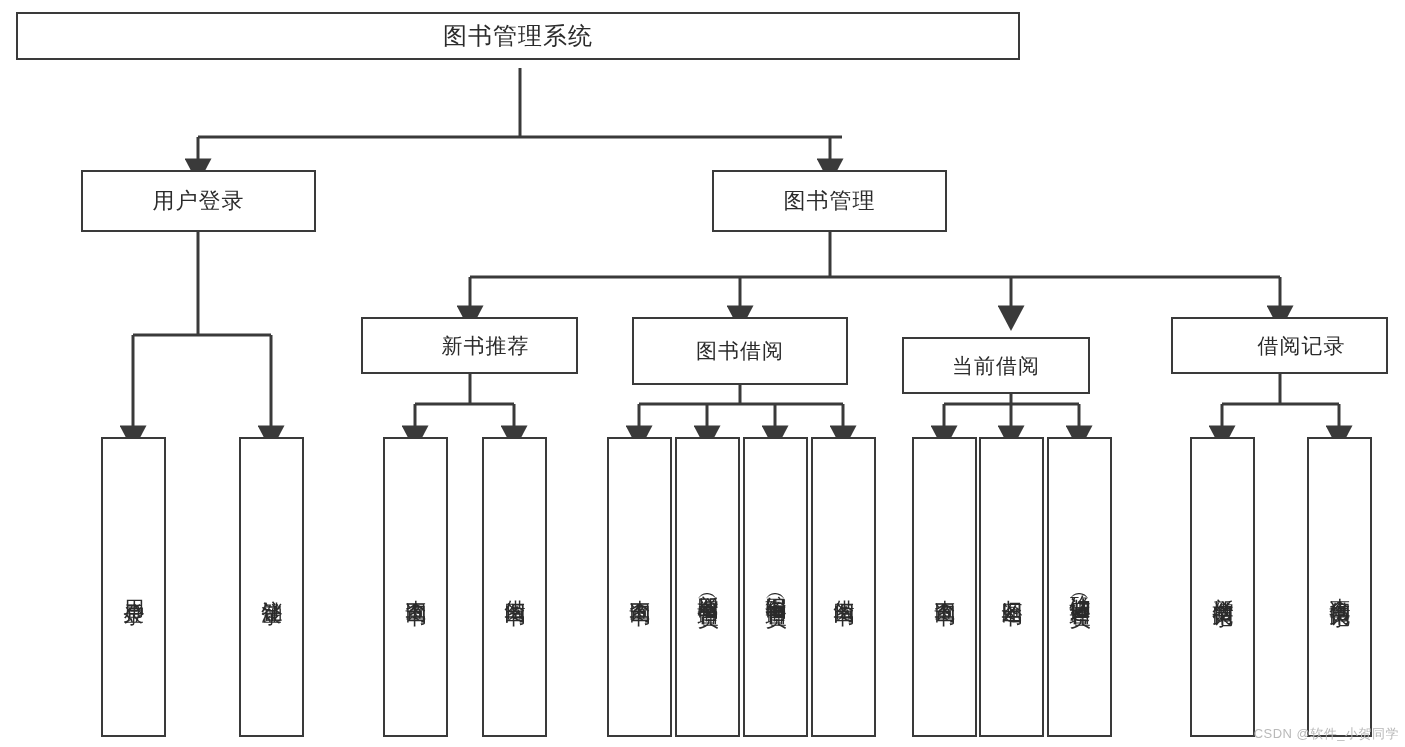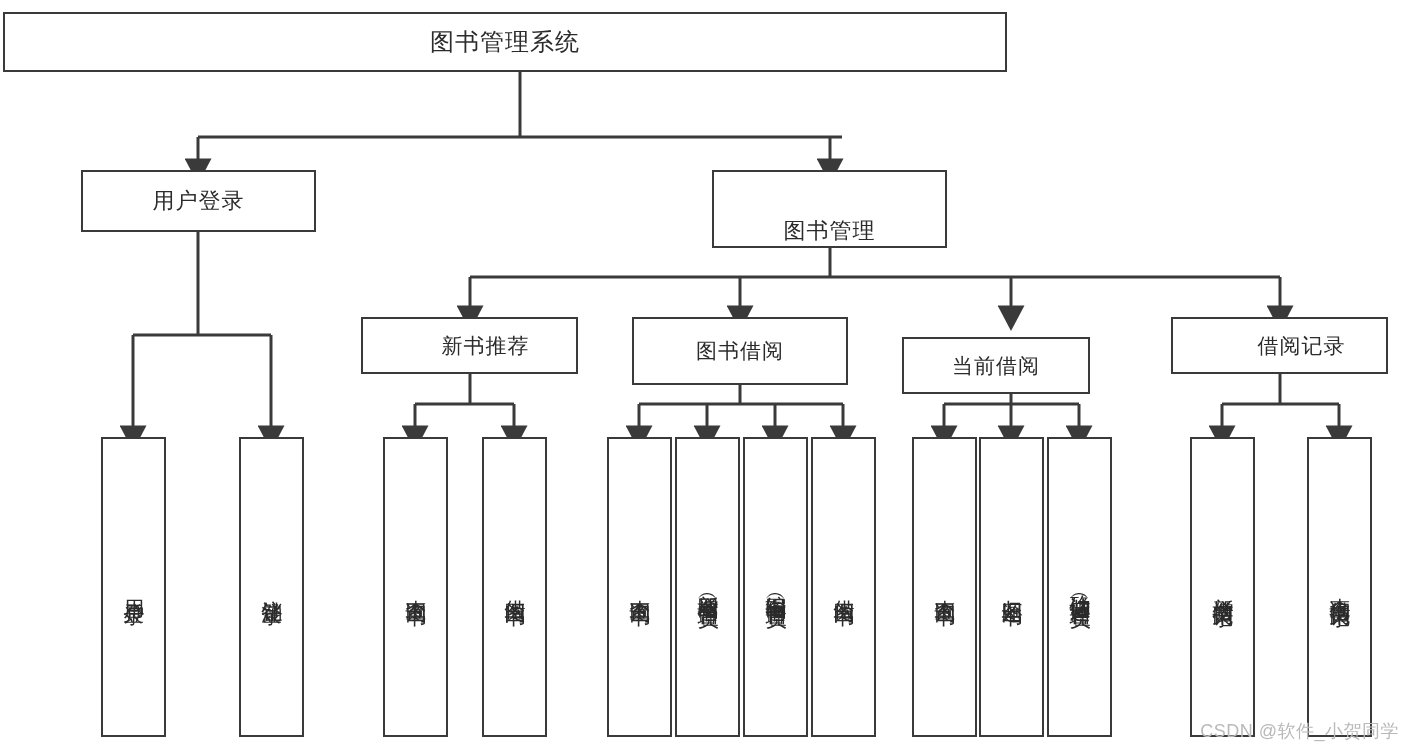--- a/index.html
+++ b/index.html
@@ -20,21 +20,21 @@
   .n-leaf .lbl{
      writing-mode:vertical-rl;
      text-orientation:upright;
      font-size:21px;
      line-height:1.18;
      letter-spacing:2px;
      white-space:nowrap;
      color:#2b2b2b;
   }
 
-  .watermark{position:absolute;right:6px;bottom:4px;font-size:18px;color:#b9b9b9;
+  .watermark{position:absolute;right:6px;bottom:4px;font-size:13px;color:#b9b9b9;
              letter-spacing:.5px;white-space:nowrap;}
 </style>
 </head>
 <body>
 
 <div id="stage">
 
   <svg id="wires" viewBox="0 0 1405 747" xmlns="http://www.w3.org/2000/svg">
     <defs>
       <marker id="ah" markerWidth="9" markerHeight="9" refX="1.2" refY="4.5" orient="auto" markerUnits="strokeWidth">
@@ -78,28 +78,28 @@
       <path d="M1011,404 L1011,429" marker-end="url(#ah)"></path>
       <path d="M1079,404 L1079,429" marker-end="url(#ah)"></path>
 
       <path d="M1280,374 L1280,404"></path>
       <path d="M1222,404 L1339,404"></path>
       <path d="M1222,404 L1222,429" marker-end="url(#ah)"></path>
       <path d="M1339,404 L1339,429" marker-end="url(#ah)"></path>
     </g>
   </svg>
 
-  <div class="node n-root" style="left:3px;top:12px;width:1004px;height:60px;">
+  <div class="node n-root" style="left:16px;top:12px;width:1004px;height:48px;">
     <span class="lbl">图书管理系统</span>
   </div>
 
   <div class="node n-l2" style="left:81px;top:170px;width:235px;height:62px;">
     <span class="lbl">用户登录</span>
   </div>
-  <div class="node n-l2" style="left:712px;top:170px;width:235px;height:78px;align-items:flex-end;">
+  <div class="node n-l2" style="left:712px;top:170px;width:235px;height:62px;">
     <span class="lbl">图书管理</span>
   </div>
 
   <div class="node n-l3" style="left:361px;top:317px;width:217px;height:57px;padding-left:32px;">
     <span class="lbl">新书推荐</span>
   </div>
   <div class="node n-l3" style="left:632px;top:317px;width:216px;height:68px;">
     <span class="lbl">图书借阅</span>
   </div>
   <div class="node n-l3" style="left:902px;top:317px;width:188px;height:57px;margin-top:20px;">

